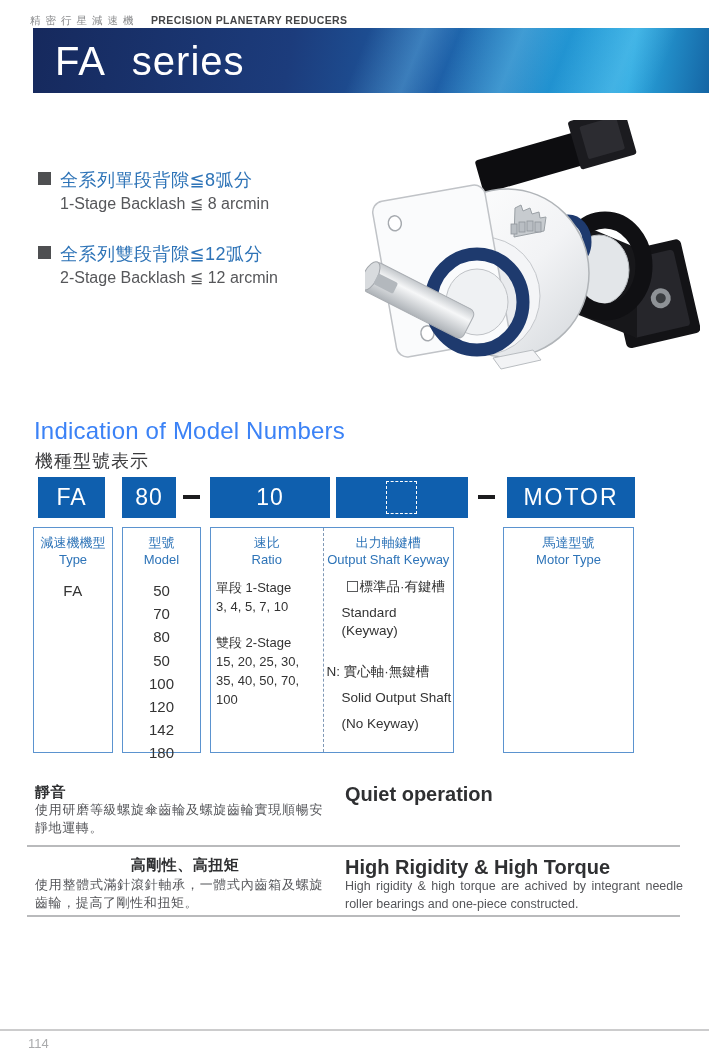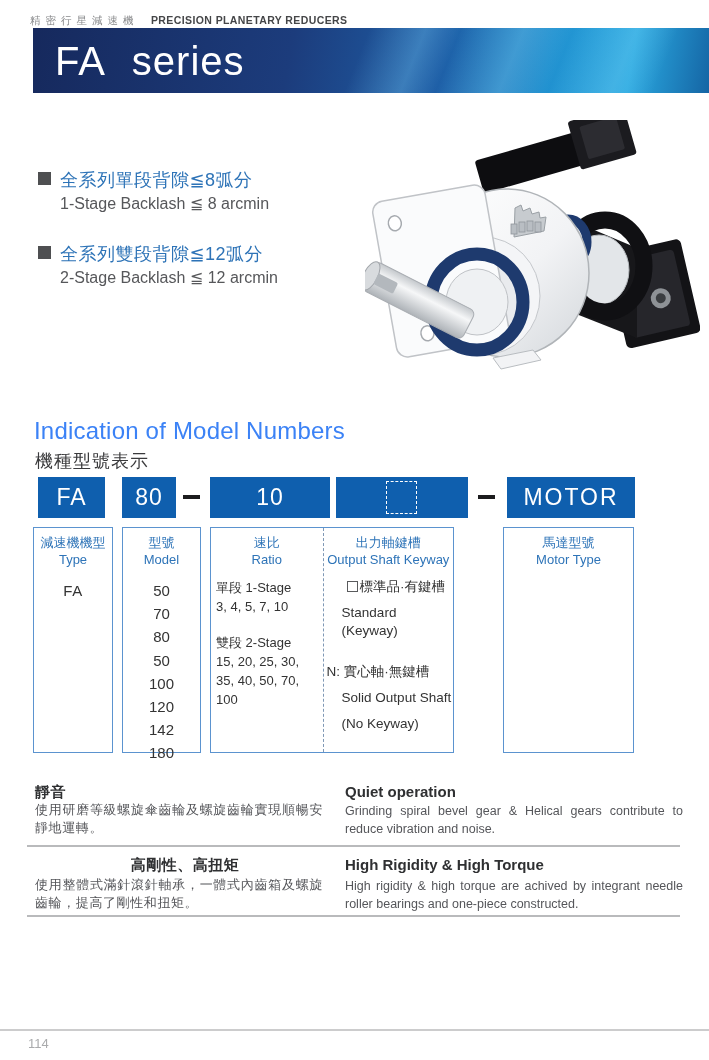--- a/index.html
+++ b/index.html
@@ -60,21 +60,21 @@
   .rk-left .gap { height:17px; }
   .rk-right .cnt { padding:10px 0 0 3px; font-size:13.5px; color:#333; }
   .rk-right .l1 { line-height:18px;padding-left:20px; }
   .rk-right .ind { padding-left:15px; line-height:18px; margin-top:8px; }
   .rk-right .gapN { margin-top:23px; line-height:18px; }
   .chk { display:inline-block; width:11px; height:11px; border:1px solid #5a5b5d; margin-right:2px; vertical-align:-1px; }
 
   
   .feat-title-zh { position:absolute; left:35px; width:300px; font-size:15px; font-weight:bold; color:#2f3032; letter-spacing:.5px; }
   .feat-para-zh  { position:absolute; left:35px; width:288px; font-size:13px; color:#55565a; line-height:17.5px; letter-spacing:.6px; text-align:justify; }
-  .feat-title-en { position:absolute; left:345px; width:340px; font-size:15px; font-weight:bold; color:#2f3032; }
+  .feat-title-en { position:absolute; left:345px; width:340px; font-size:20px; font-weight:bold; color:#2f3032; }
   .feat-para-en  { position:absolute; left:345px; width:338px; font-size:12.5px; color:#55565a; line-height:18px; text-align:justify; }
   .divider { position:absolute; left:27px; width:653px; height:2px; background:#b9babc; }
 
   
   .footline { position:absolute; left:0; top:1029px; width:709px; height:2px; background:#cccccd; }
   .pagenum { position:absolute; left:28px; top:1036px; font-size:13px; color:#aaabad; }
 </style>
 </head>
 <body>
 
@@ -242,21 +242,20 @@
   <div class="obox o-motor">
     <div class="ohead">
       <div>馬達型號</div>
       <div>Motor Type</div>
     </div>
   </div>
 
   <div class="feat-title-zh" style="top:783px;">靜音</div>
   <div class="feat-para-zh" style="top:801px;">使用研磨等級螺旋傘齒輪及螺旋齒輪實現順暢安靜地運轉。</div>
   <div class="feat-title-en" style="top:783px;">Quiet operation</div>
-  <div class="feat-para-en" style="top:802px;">Grinding spiral bevel gear &amp; Helical gears contribute to reduce vibration and noise.</div>
   <div class="divider" style="top:845px;"></div>
 
   <div class="feat-title-zh" style="top:856px;text-align:center;">高剛性、高扭矩</div>
   <div class="feat-para-zh" style="top:876px;">使用整體式滿針滾針軸承，一體式內齒箱及螺旋齒輪，提高了剛性和扭矩。</div>
   <div class="feat-title-en" style="top:856px;">High Rigidity &amp; High Torque</div>
   <div class="feat-para-en" style="top:877px;">High rigidity &amp; high torque are achived by integrant needle roller bearings and one-piece constructed.</div>
   <div class="divider" style="top:915px;"></div>
 
   <div class="footline"></div>
   <div class="pagenum">114</div>

